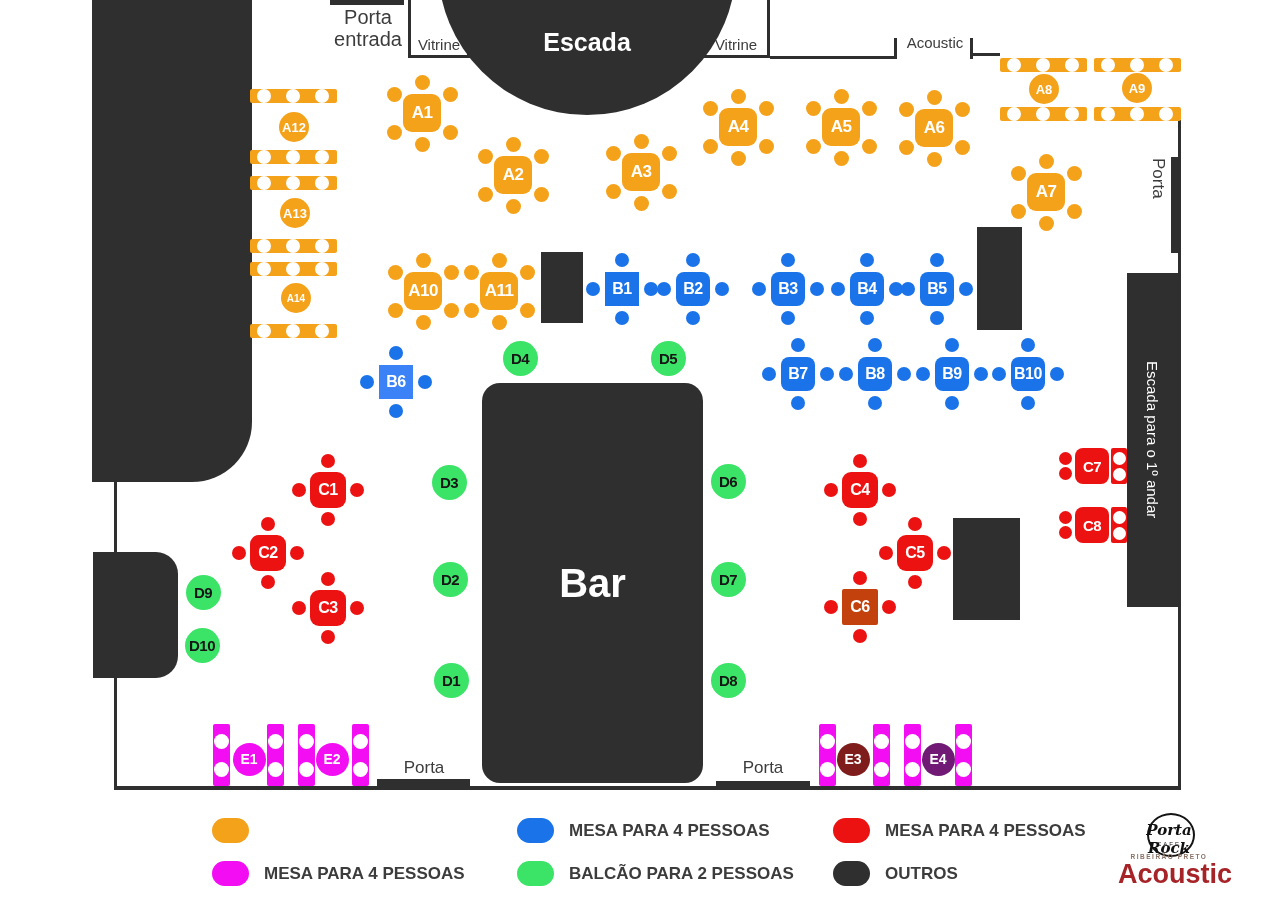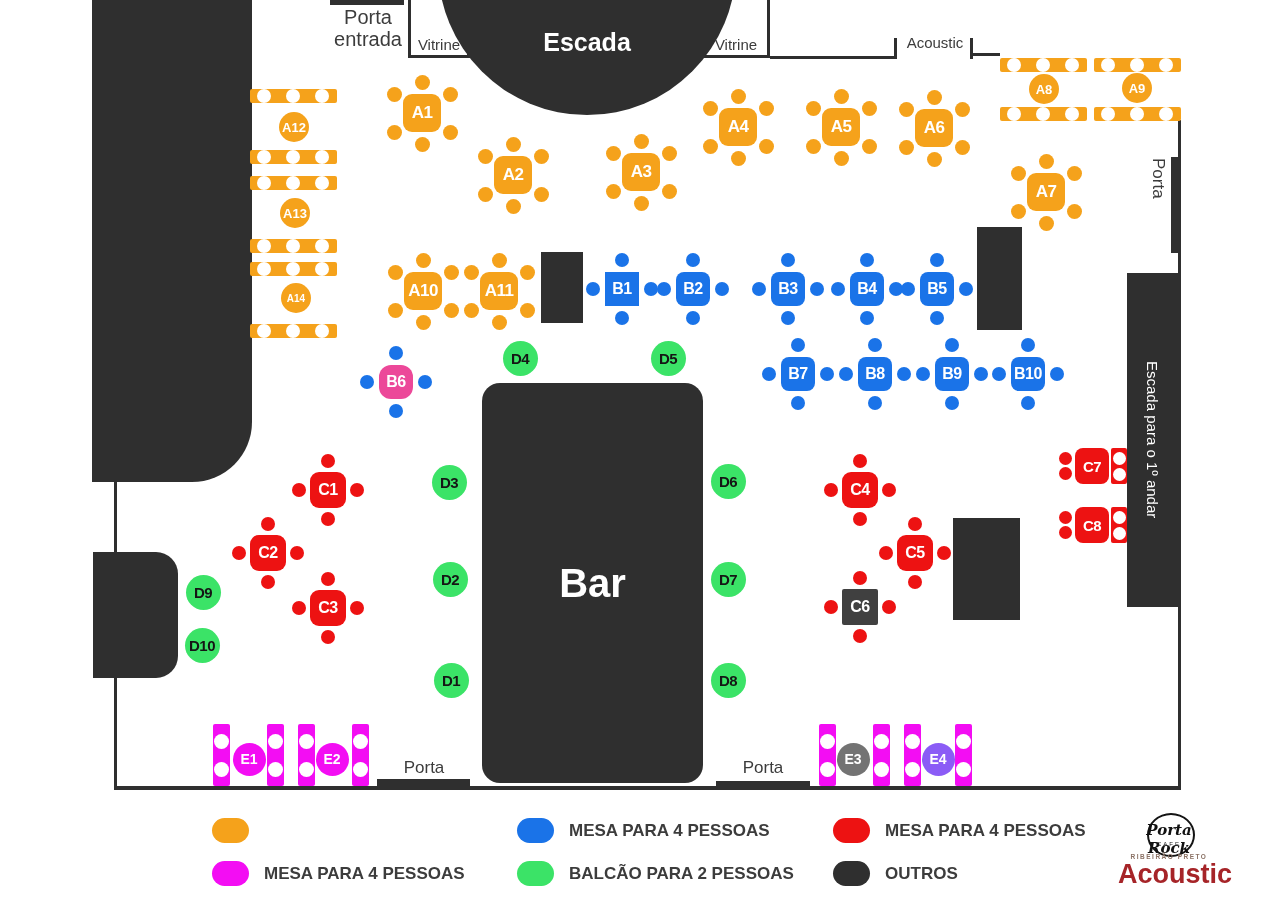--- a/index.html
+++ b/index.html
@@ -197,21 +197,21 @@
         <span class="seat" style="left:-7px;top:22px;width:14px;height:14px;background:#1A73E8"></span>
         <span class="seat" style="left:-36px;top:-7px;width:14px;height:14px;background:#1A73E8"></span>
         <span class="seat" style="left:22px;top:-7px;width:14px;height:14px;background:#1A73E8"></span>
         <div class="sq" style="left:-17px;top:-17px;width:34px;height:34px;border-radius:8px;background:#1A73E8;font-size:16px">B5</div>
       </div>
       <div class="tw" style="left:396px;top:382px">
         <span class="seat" style="left:-7px;top:-36px;width:14px;height:14px;background:#1A73E8"></span>
         <span class="seat" style="left:-7px;top:22px;width:14px;height:14px;background:#1A73E8"></span>
         <span class="seat" style="left:-36px;top:-7px;width:14px;height:14px;background:#1A73E8"></span>
         <span class="seat" style="left:22px;top:-7px;width:14px;height:14px;background:#1A73E8"></span>
-        <div class="sq" style="left:-17px;top:-17px;width:34px;height:34px;border-radius:12px;background:#ec4899;font-size:16px">B6</div>
+        <div class="sq" style="left:-17px;top:-17px;width:34px;height:34px;border-radius:0;background:#3b82f6;font-size:16px">B6</div>
       </div>
       <div class="tw" style="left:798px;top:374px">
         <span class="seat" style="left:-7px;top:-36px;width:14px;height:14px;background:#1A73E8"></span>
         <span class="seat" style="left:-7px;top:22px;width:14px;height:14px;background:#1A73E8"></span>
         <span class="seat" style="left:-36px;top:-7px;width:14px;height:14px;background:#1A73E8"></span>
         <span class="seat" style="left:22px;top:-7px;width:14px;height:14px;background:#1A73E8"></span>
         <div class="sq" style="left:-17px;top:-17px;width:34px;height:34px;border-radius:8px;background:#1A73E8;font-size:16px">B7</div>
       </div>
       <div class="tw" style="left:875px;top:374px">
         <span class="seat" style="left:-7px;top:-36px;width:14px;height:14px;background:#1A73E8"></span>
@@ -267,21 +267,21 @@
         <span class="seat" style="left:-7px;top:22px;width:14px;height:14px;background:#ED1212"></span>
         <span class="seat" style="left:-36px;top:-7px;width:14px;height:14px;background:#ED1212"></span>
         <span class="seat" style="left:22px;top:-7px;width:14px;height:14px;background:#ED1212"></span>
         <div class="sq" style="left:-18px;top:-18px;width:36px;height:36px;border-radius:9px;background:#ED1212;font-size:16px">C5</div>
       </div>
       <div class="tw" style="left:860px;top:607px">
         <span class="seat" style="left:-7px;top:-36px;width:14px;height:14px;background:#ED1212"></span>
         <span class="seat" style="left:-7px;top:22px;width:14px;height:14px;background:#ED1212"></span>
         <span class="seat" style="left:-36px;top:-7px;width:14px;height:14px;background:#ED1212"></span>
         <span class="seat" style="left:22px;top:-7px;width:14px;height:14px;background:#ED1212"></span>
-        <div class="sq" style="left:-18px;top:-18px;width:36px;height:36px;border-radius:2px;background:#404040;font-size:16px">C6</div>
+        <div class="sq" style="left:-18px;top:-18px;width:36px;height:36px;border-radius:2px;background:#c2410c;font-size:16px">C6</div>
       </div>
       <div class="tw" style="left:0;top:0">
         <div class="bart" style="left:1000px;top:58px;width:87px;height:14px;background:#F5A21B">
           <i class="wdot" style="left:7px;top:0;width:14px;height:14px"></i>
           <i class="wdot" style="left:36px;top:0;width:14px;height:14px"></i>
           <i class="wdot" style="left:65px;top:0;width:14px;height:14px"></i>
         </div>
         <div class="bart" style="left:1000px;top:107px;width:87px;height:14px;background:#F5A21B">
           <i class="wdot" style="left:7px;top:0;width:14px;height:14px"></i>
           <i class="wdot" style="left:36px;top:0;width:14px;height:14px"></i>
@@ -393,32 +393,32 @@
       </div>
       <div class="tw" style="left:0;top:0">
         <div class="bart" style="left:819px;top:724px;width:17px;height:62px;background:#F30DF3">
           <i class="wdot" style="left:1px;top:10px;width:15px;height:15px"></i>
           <i class="wdot" style="left:1px;top:38px;width:15px;height:15px"></i>
         </div>
         <div class="bart" style="left:873px;top:724px;width:17px;height:62px;background:#F30DF3">
           <i class="wdot" style="left:1px;top:10px;width:15px;height:15px"></i>
           <i class="wdot" style="left:1px;top:38px;width:15px;height:15px"></i>
         </div>
-        <div class="lc" style="left:836.5px;top:742.5px;width:33px;height:33px;background:#737373;font-size:14px">E3</div>
+        <div class="lc" style="left:836.5px;top:742.5px;width:33px;height:33px;background:#7f1d1d;font-size:14px">E3</div>
       </div>
       <div class="tw" style="left:0;top:0">
         <div class="bart" style="left:904px;top:724px;width:17px;height:62px;background:#F30DF3">
           <i class="wdot" style="left:1px;top:10px;width:15px;height:15px"></i>
           <i class="wdot" style="left:1px;top:38px;width:15px;height:15px"></i>
         </div>
         <div class="bart" style="left:955px;top:724px;width:17px;height:62px;background:#F30DF3">
           <i class="wdot" style="left:1px;top:10px;width:15px;height:15px"></i>
           <i class="wdot" style="left:1px;top:38px;width:15px;height:15px"></i>
         </div>
-        <div class="lc" style="left:921.5px;top:742.5px;width:33px;height:33px;background:#8b5cf6;font-size:14px">E4</div>
+        <div class="lc" style="left:921.5px;top:742.5px;width:33px;height:33px;background:#701a75;font-size:14px">E4</div>
       </div>
     </div>
   <div id="legend">
       <span class="pill" style="left:212px;top:818px;background:#F5A21B"></span>
       <span class="pill" style="left:517px;top:818px;background:#1A73E8"></span>
       <span class="legend-label" style="left:569px;top:818px">MESA PARA 4 PESSOAS</span>
       <span class="pill" style="left:833px;top:818px;background:#ED1212"></span>
       <span class="legend-label" style="left:885px;top:818px">MESA PARA 4 PESSOAS</span>
       <span class="pill" style="left:212px;top:861px;background:#F30DF3"></span>
       <span class="legend-label" style="left:264px;top:861px">MESA PARA 4 PESSOAS</span>

